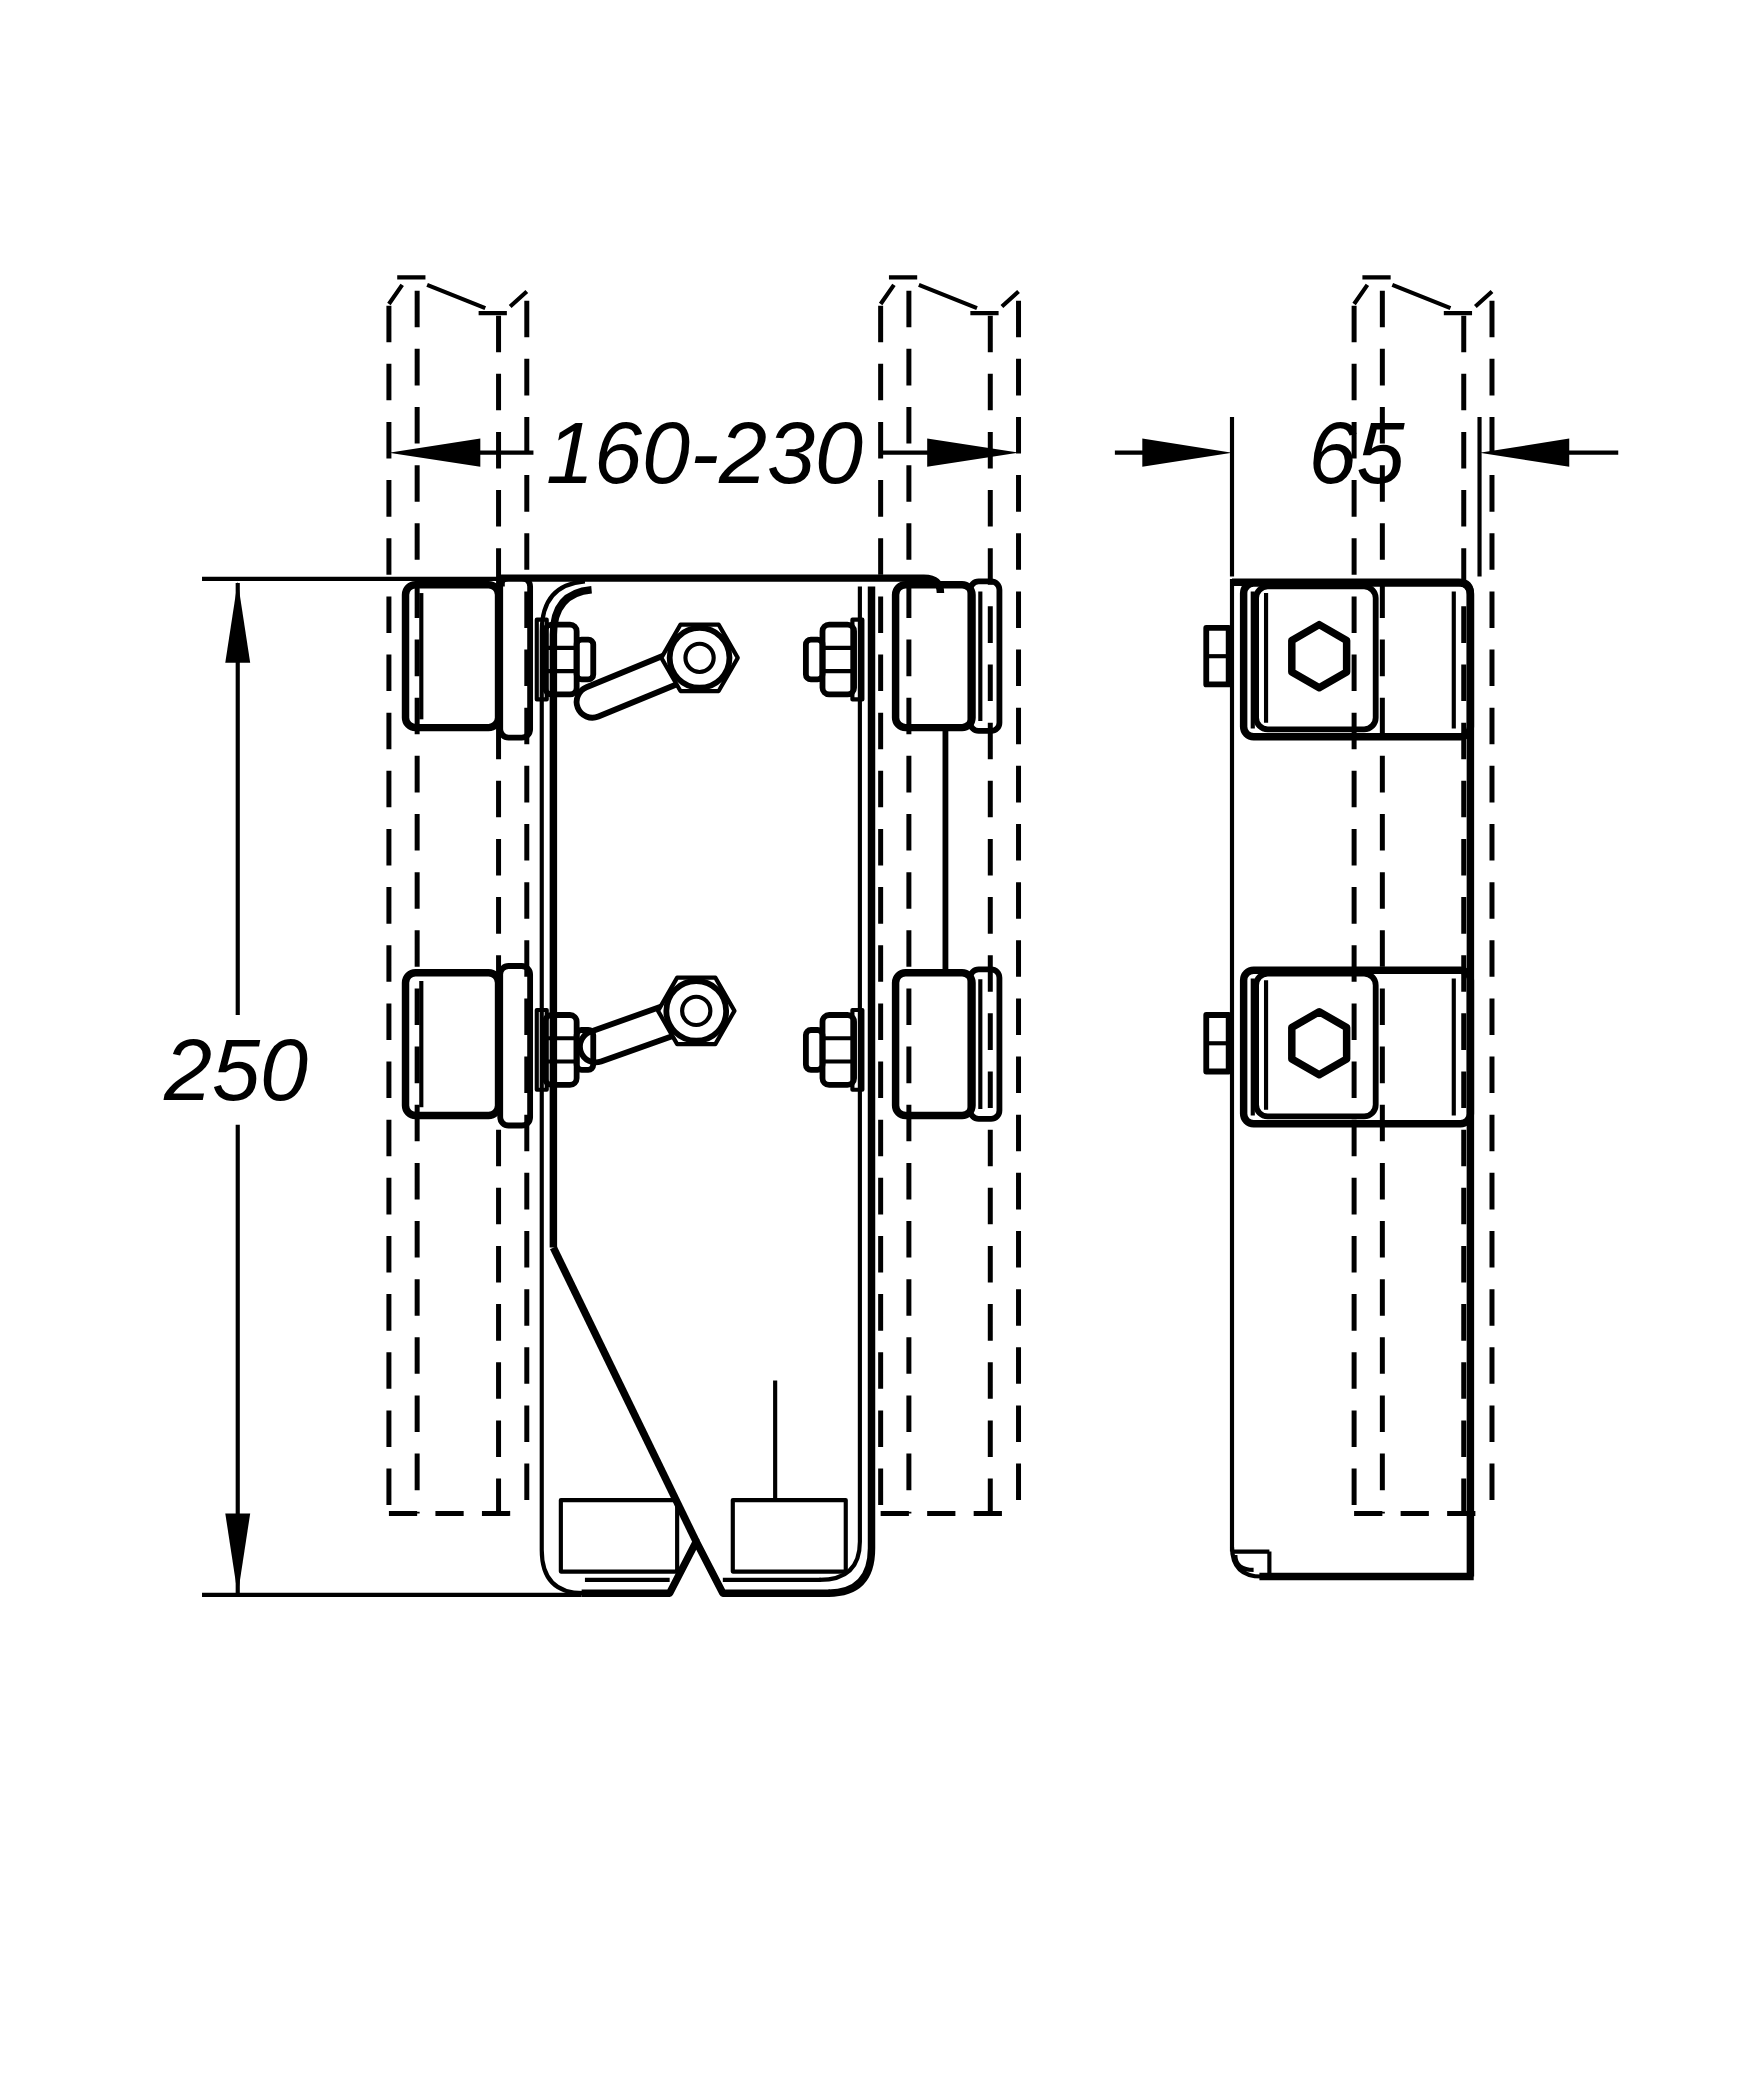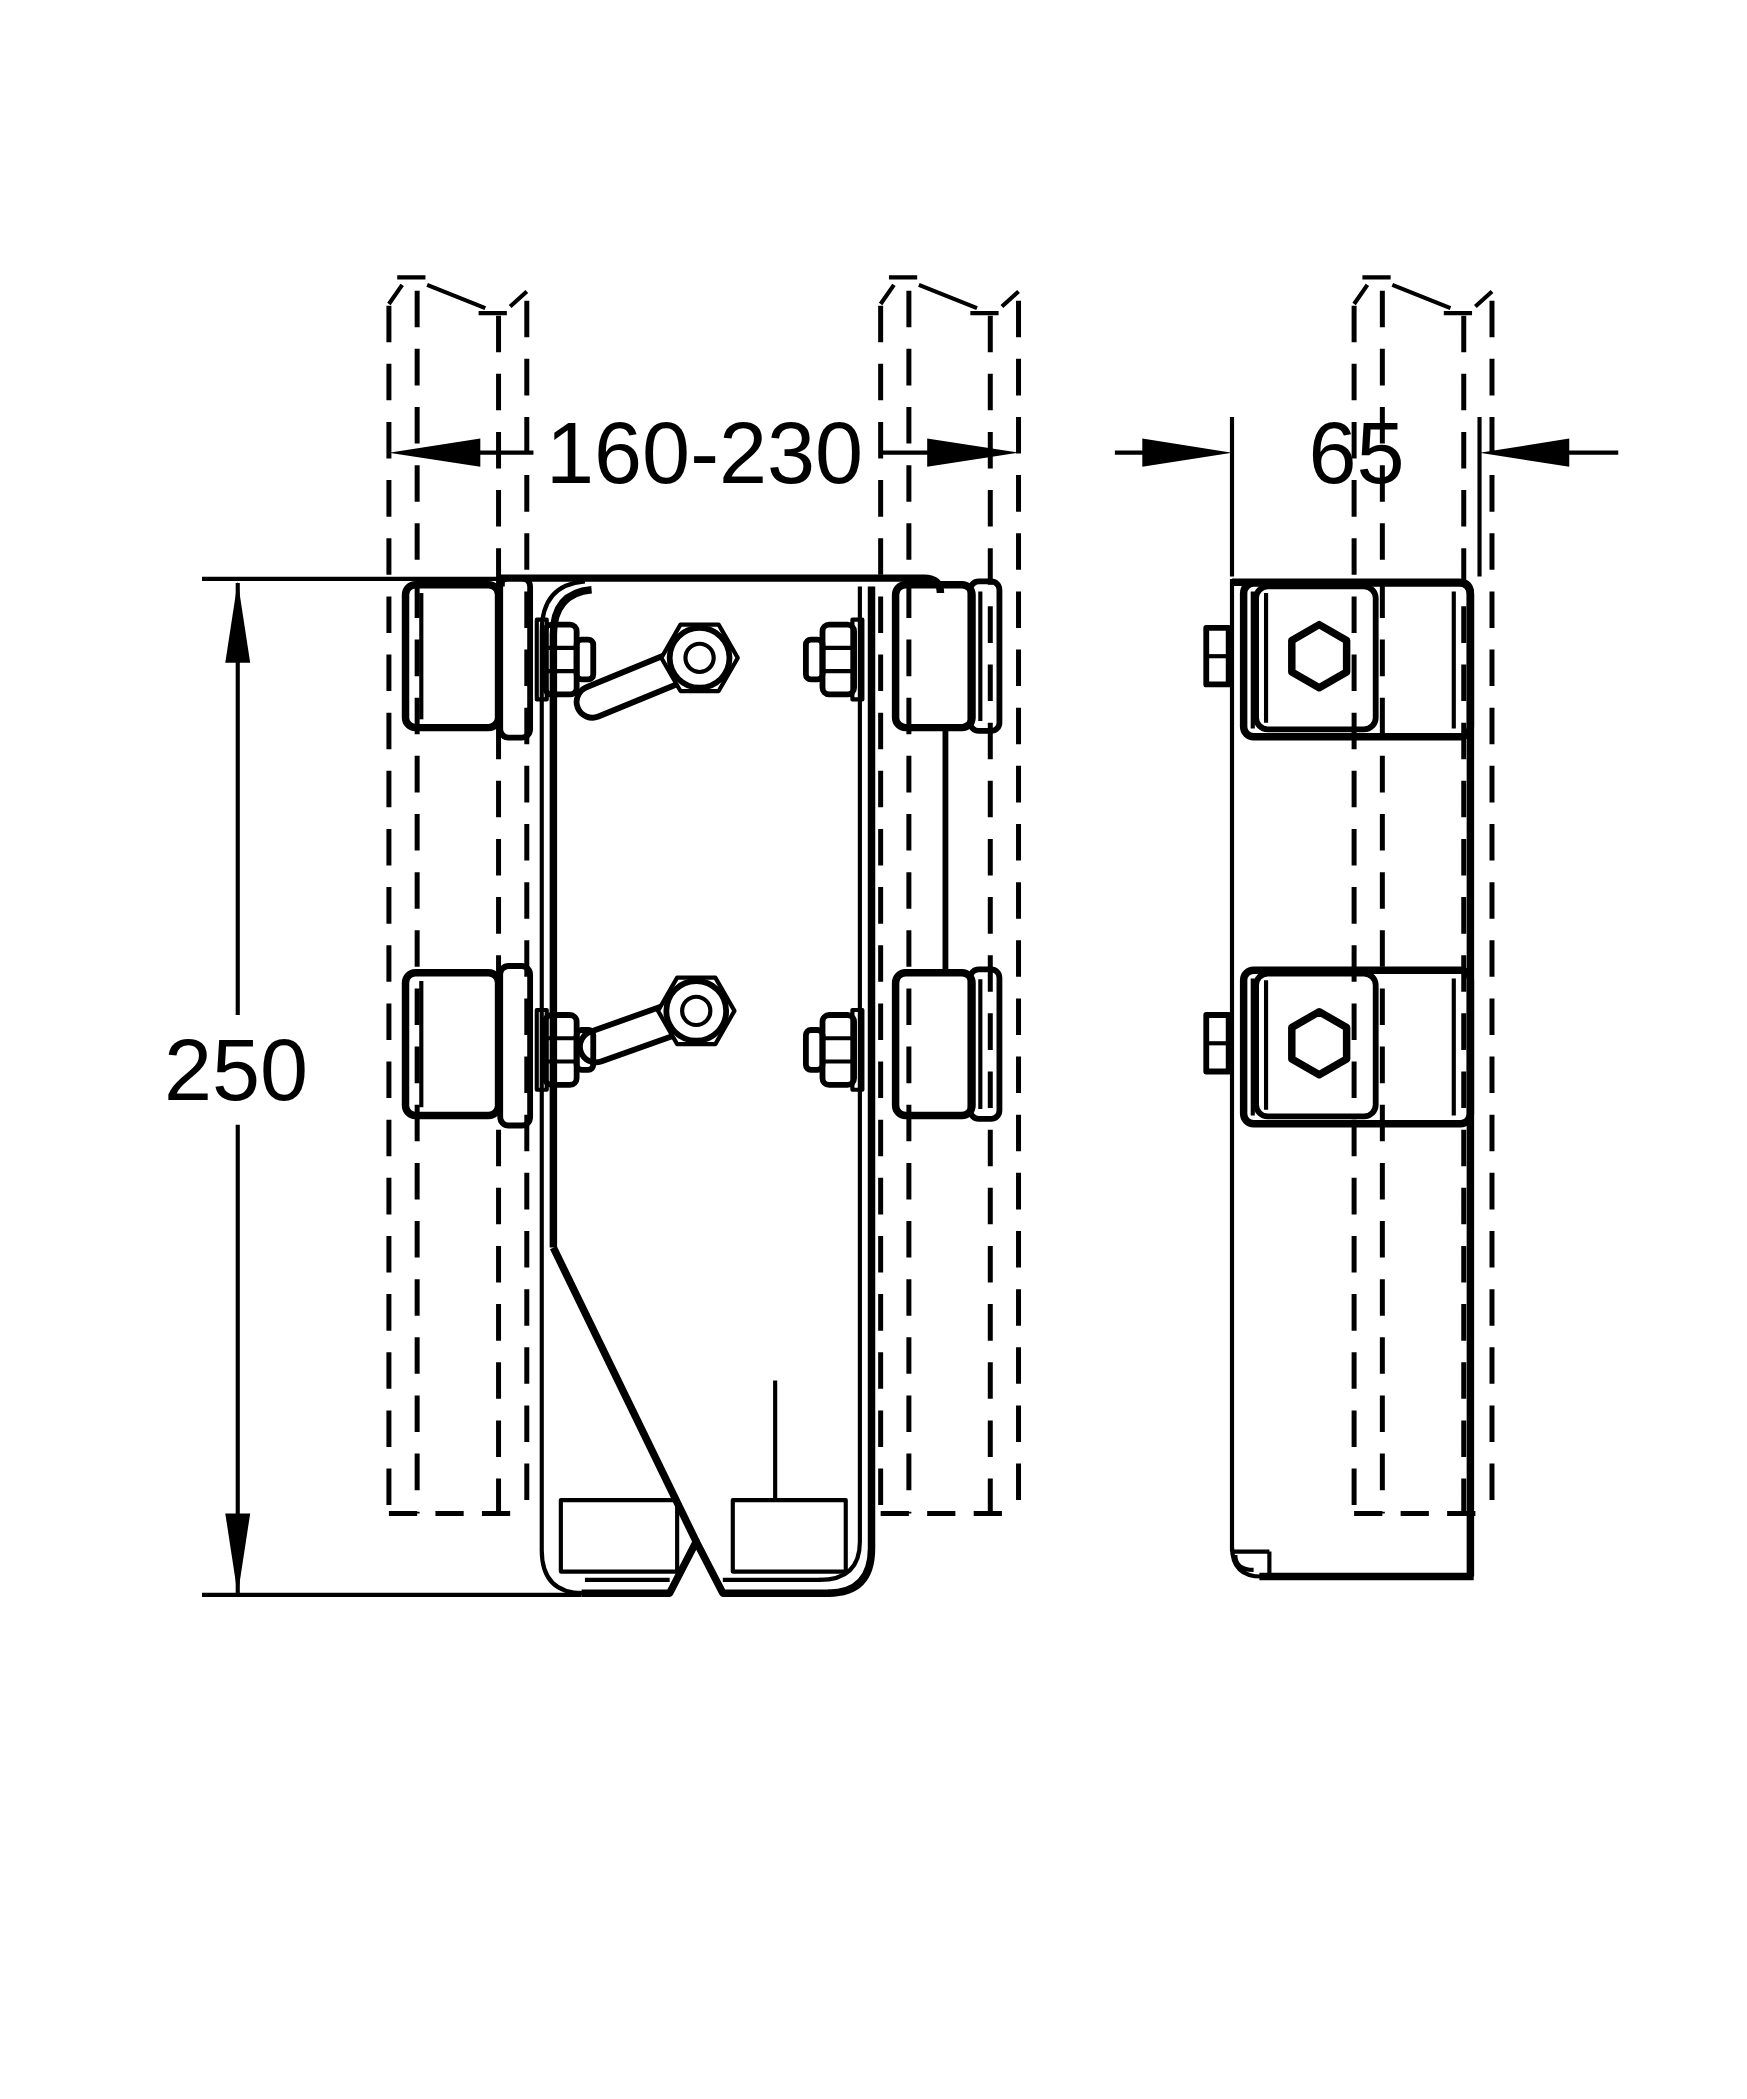--- a/index.html
+++ b/index.html
@@ -1,17 +1,17 @@
 <!DOCTYPE html>
 <html style="--line: #000000; --bg: #ffffff;font-size:13.3px"><head>
 <meta charset="utf-8">
 <style>
   :root { --line:#000000; --bg:#ffffff; }
   html,body { margin:0; padding:0; background:var(--bg); }
-  .stage { width:1449px; height:2099px; background:var(--bg); position:relative; }
+  .stage { width:1449px; height:2099px; background:var(--bg); position:relative;font-style:italic; }
   svg { display:block; }
   .thick  { fill:none; stroke:var(--line); stroke-width:9;  stroke-linejoin:round; }
   .med    { fill:none; stroke:var(--line); stroke-width:7;  stroke-linejoin:round; }
   .thin   { fill:none; stroke:var(--line); stroke-width:5;  stroke-linejoin:round; }
   .dash   { fill:none; stroke:var(--line); stroke-width:6;  stroke-dasharray:44 26; }
   .dashsm { fill:none; stroke:var(--line); stroke-width:6;  stroke-dasharray:34 22; }
   .arrow  { fill:var(--line); stroke:none; }
   .whitefill { fill:#fff; }
   text.dim {
     font-family:"Liberation Sans", sans-serif;

